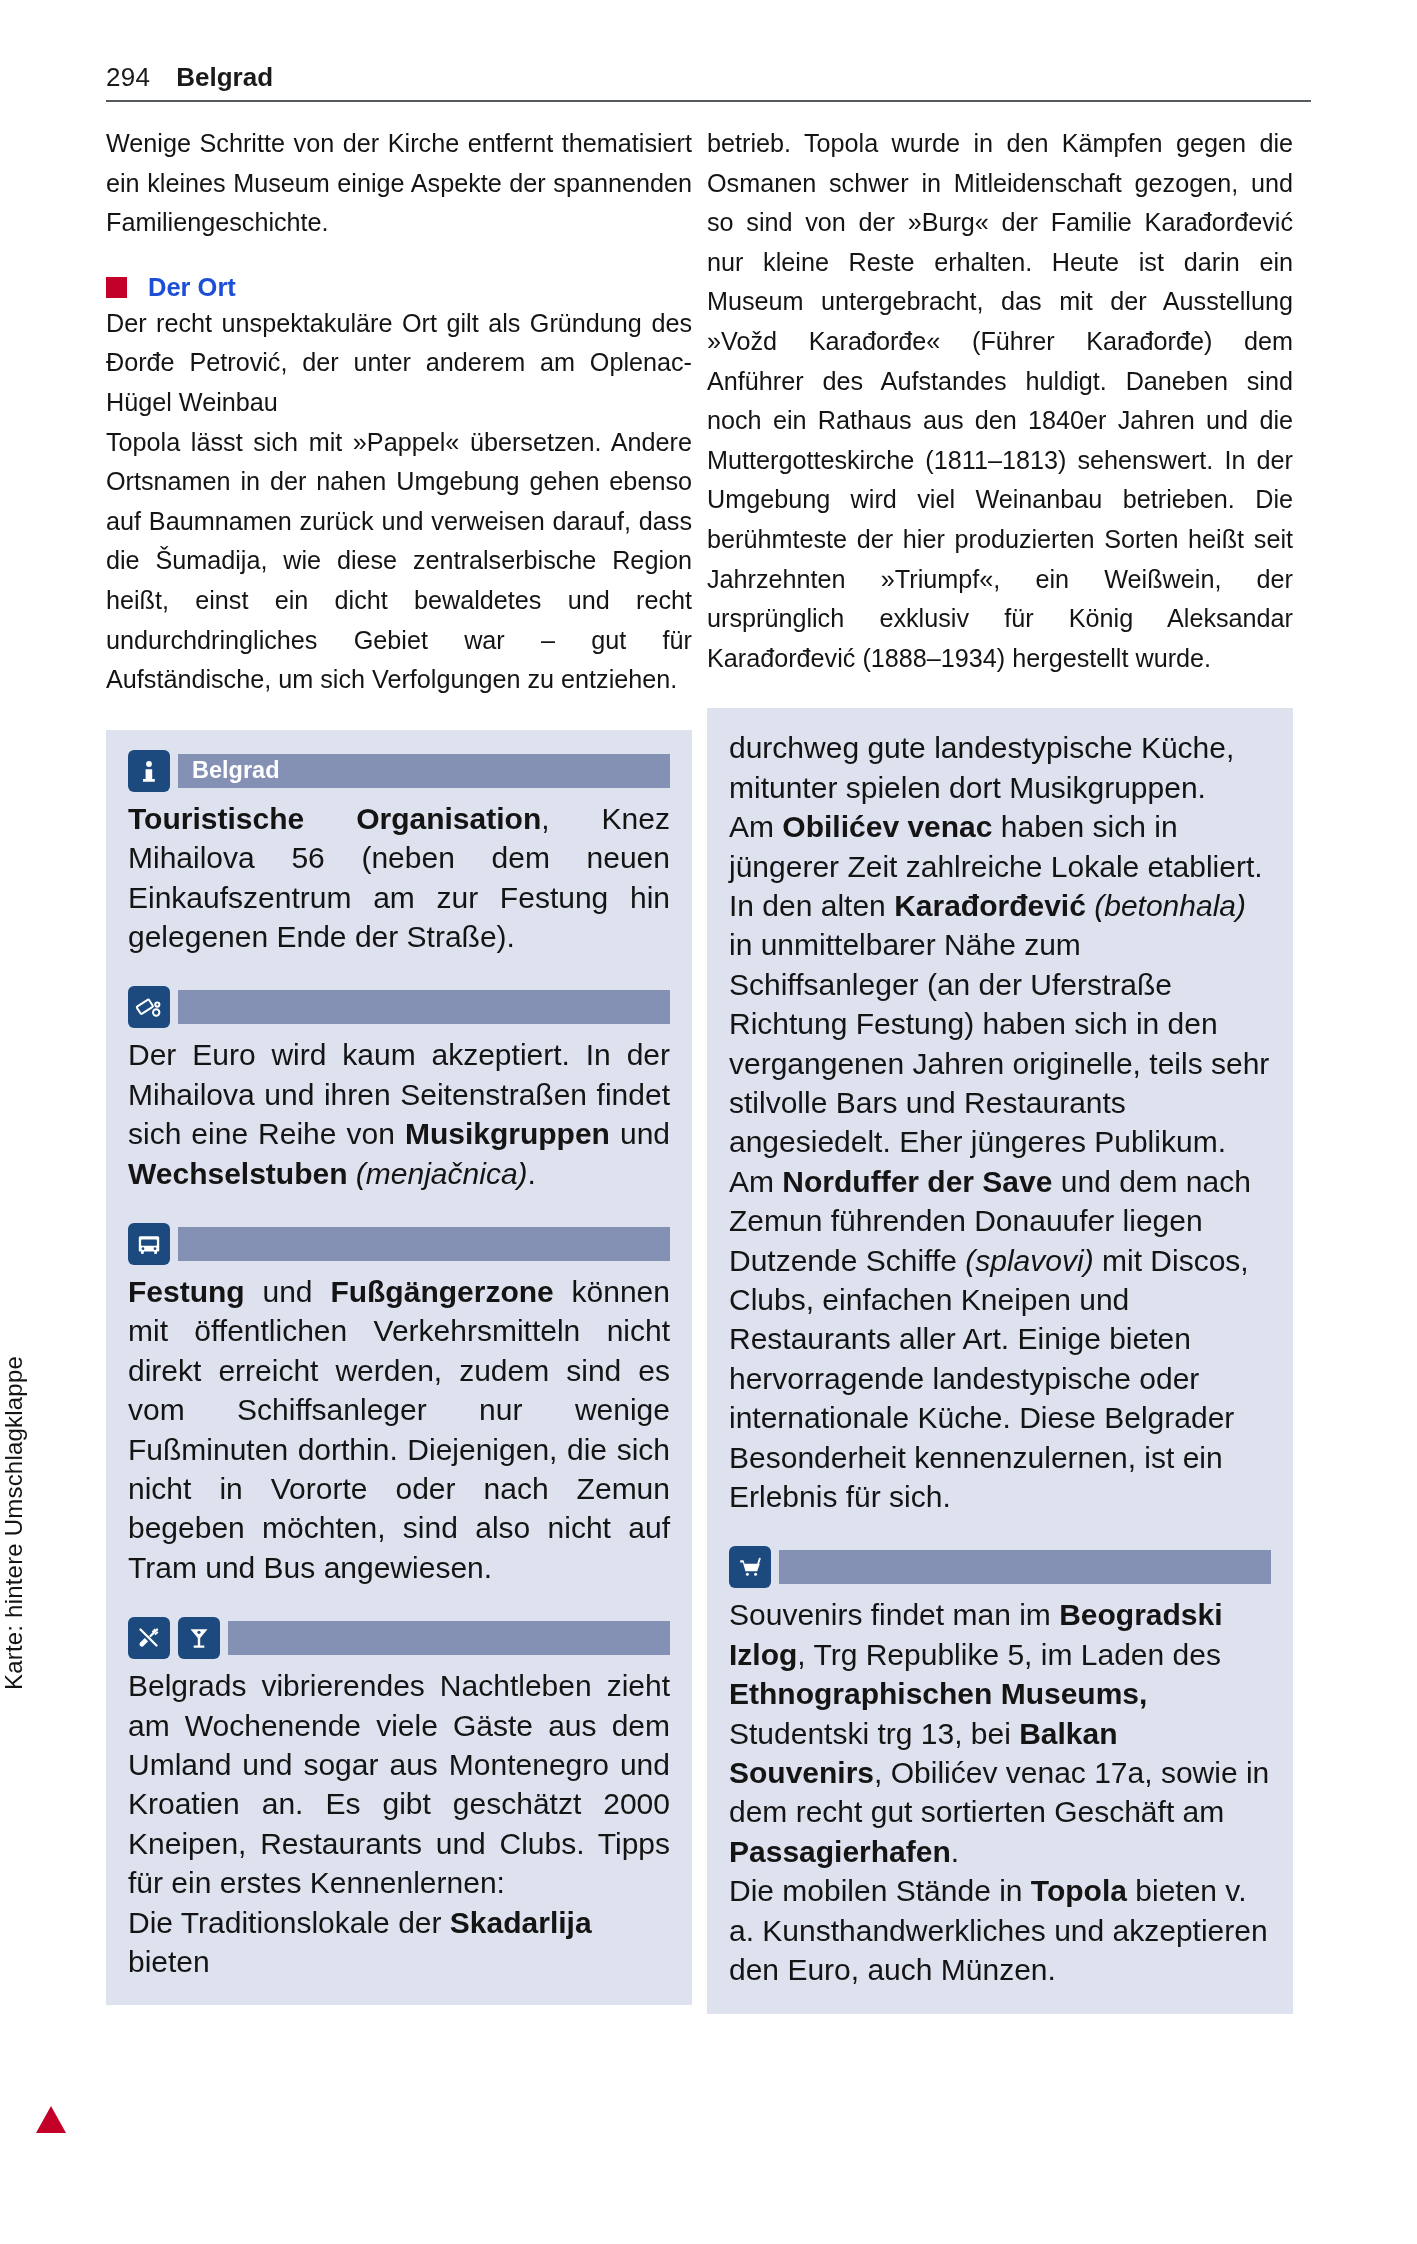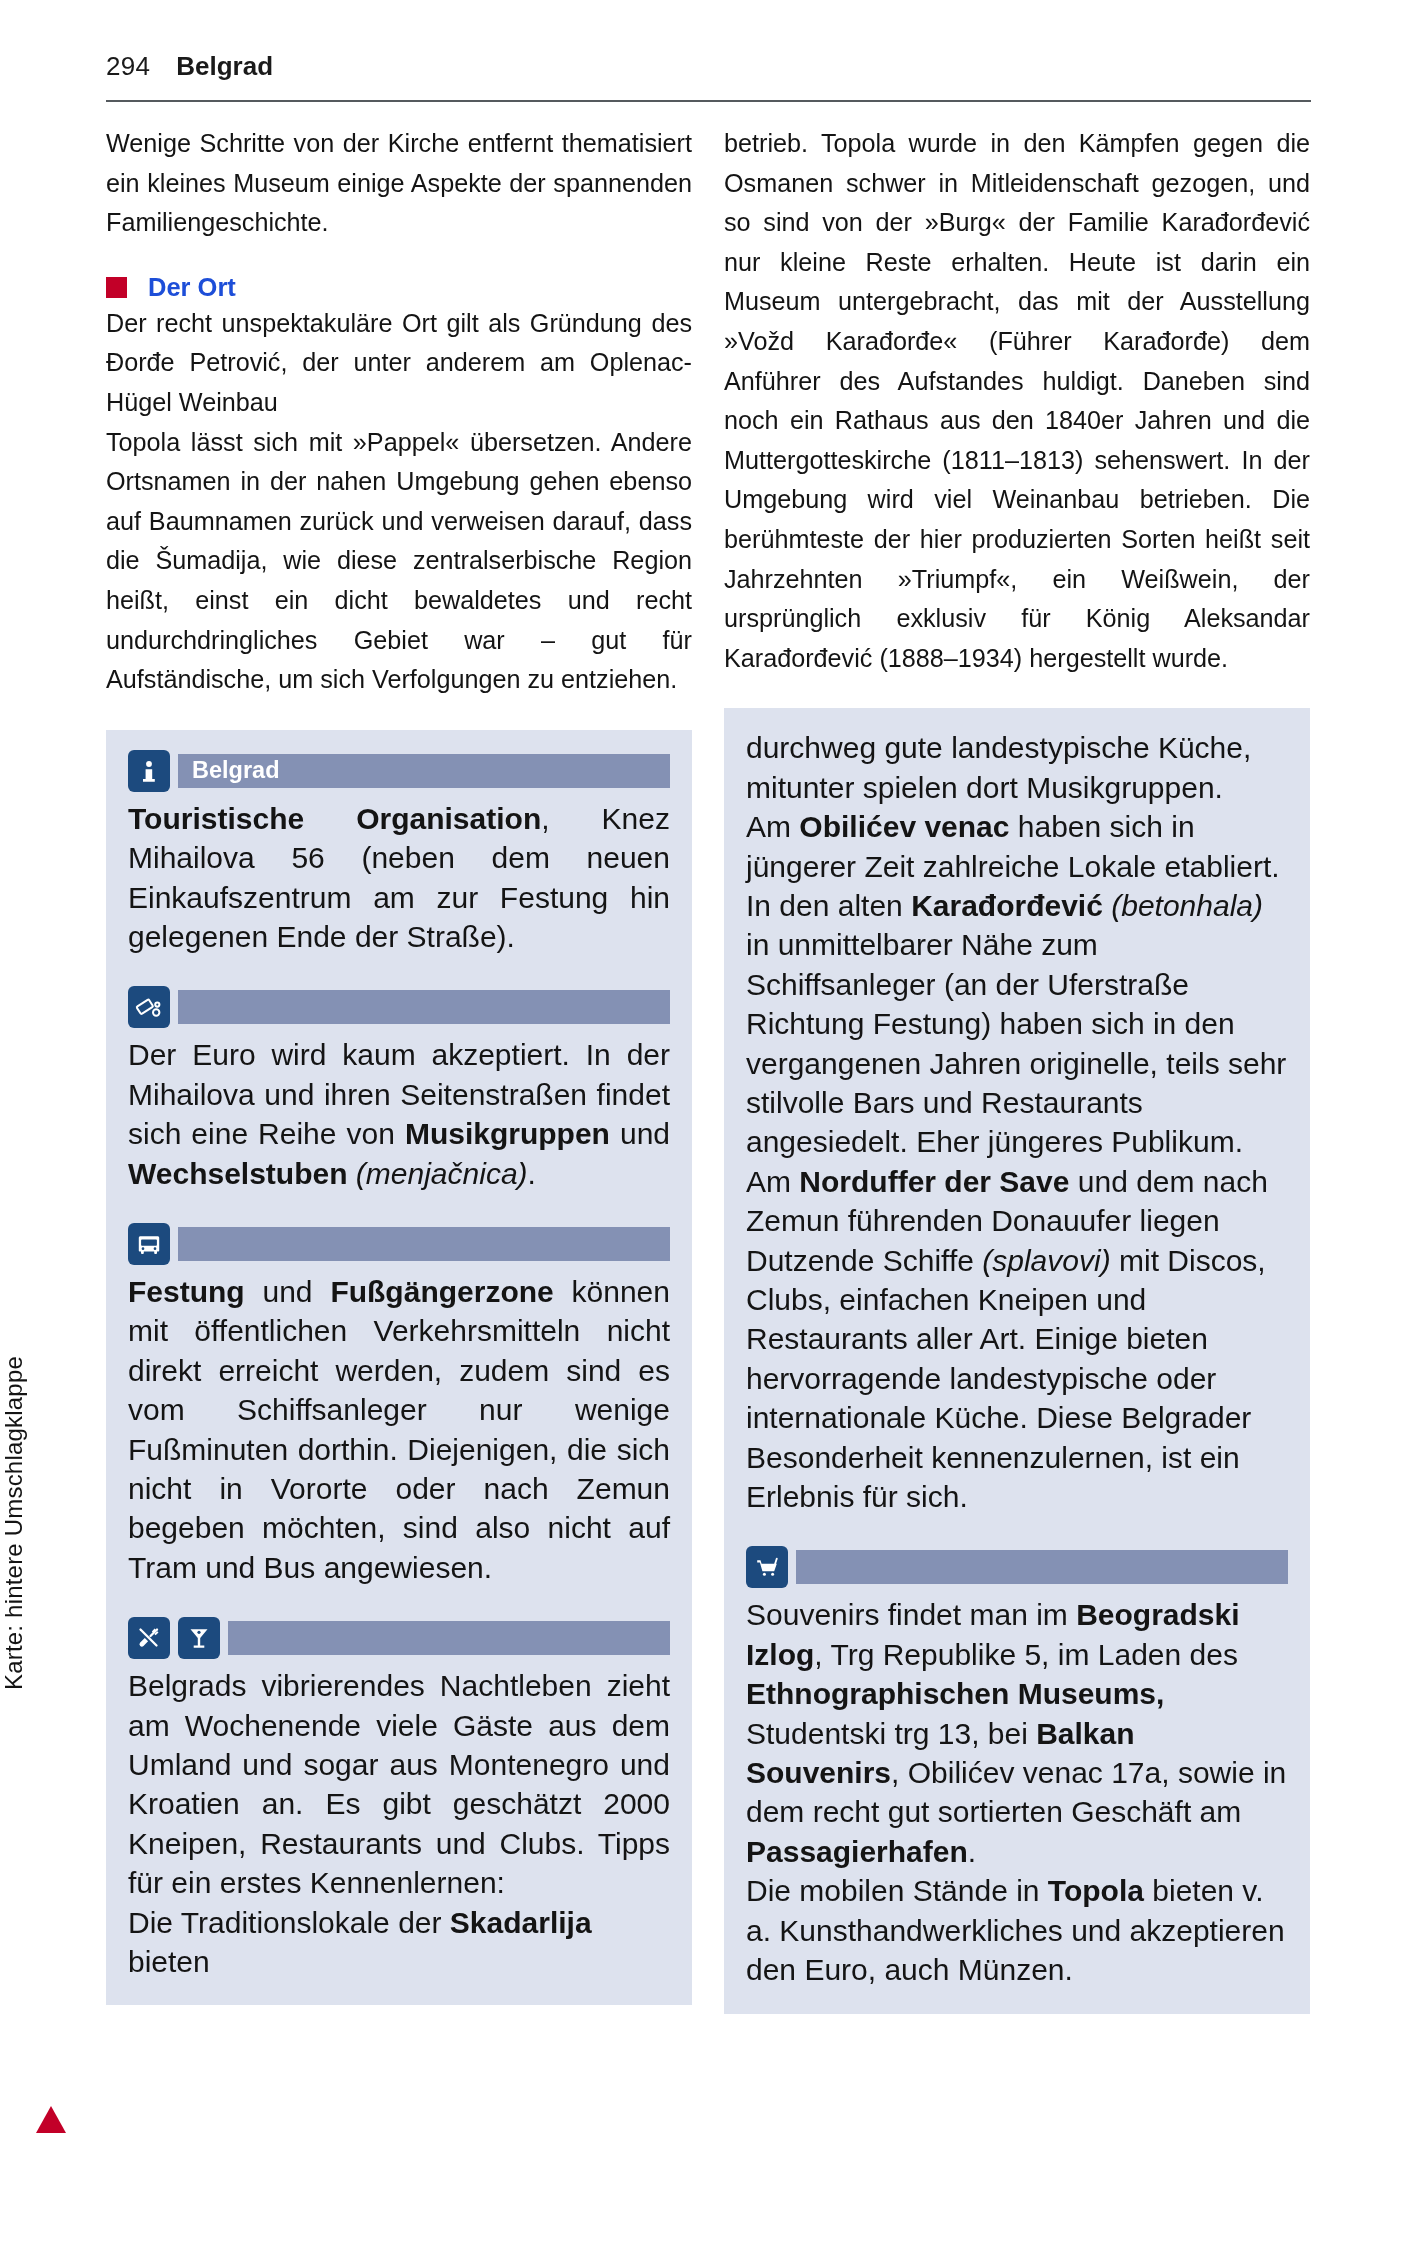--- a/index.html
+++ b/index.html
@@ -18,21 +18,21 @@
 
   .page {
     position: absolute;
     inset: 0;
   }
 
   
   .page-header {
     position: absolute;
     left: 106px;
-    top: 51px;
+    top: 62px;
     width: 1205px;
     display: flex;
     align-items: baseline;
   }
   .page-number {
     font-size: 26px;
     font-weight: 400;
     letter-spacing: 0.3px;
     color: #1a1a1a;
   }
@@ -51,21 +51,21 @@
     background: #555a5e;
   }
 
   
   .columns {
     position: absolute;
     left: 106px;
     top: 124px;
     width: 1205px;
     display: flex;
-    gap: 32px;
+    gap: 15px;
   }
   .col {
     width: 586px;
     position: relative;
   }
 
   p.body {
     margin: 0;
     font-size: 25.2px;
     line-height: 39.6px;

